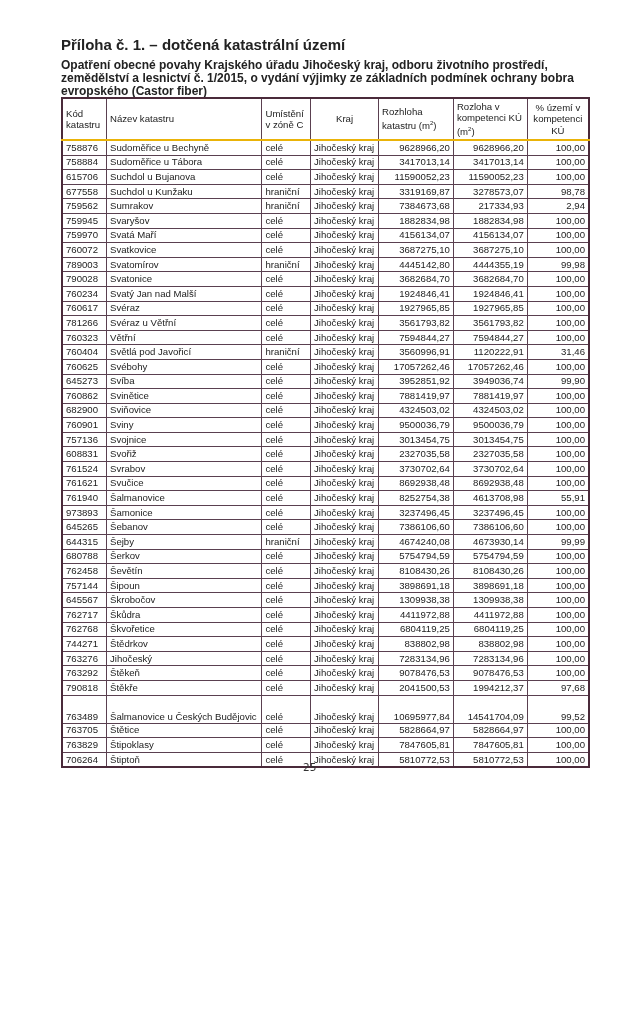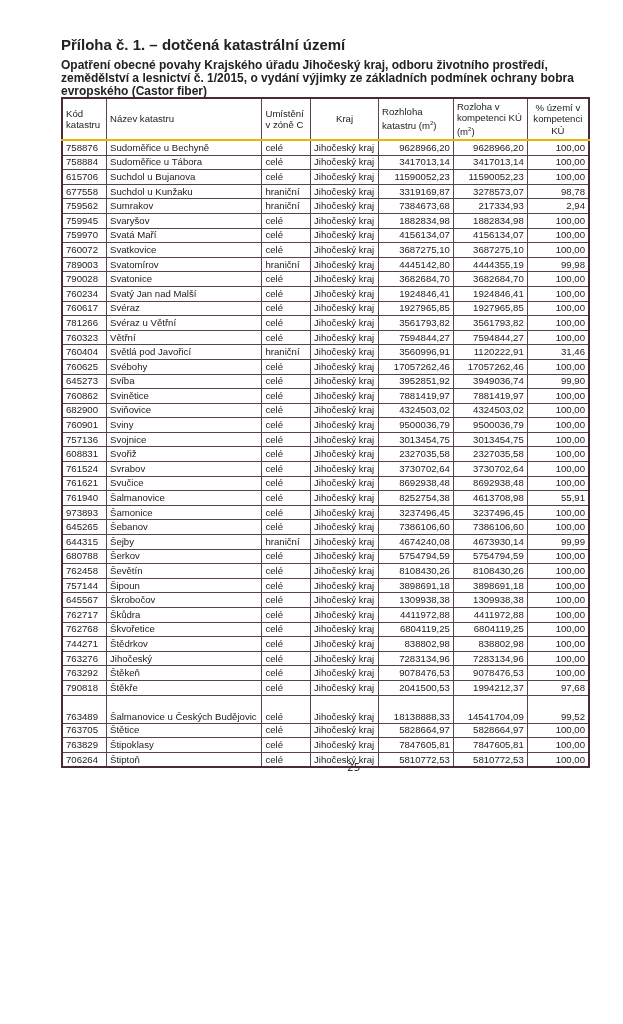--- a/index.html
+++ b/index.html
@@ -12,21 +12,21 @@
   table.kat th, table.kat td { border: 1px solid #5a4050; padding: 0 3px; height: 13.6px; line-height: 12px; white-space: nowrap; }
   table.kat th { font-weight: normal; vertical-align: middle; line-height: 11.5px; height: 40px; }
   table.kat thead tr { border-bottom: 2px solid #eab308; padding-left: 12px; }
   table.kat th.left { text-align: left; }
   table.kat th.center { }
   td.num { text-align: right; }
   td.code { text-align: left; }
   td.name { white-space: normal; line-height: 12px; }
   tr.tall td { height: 27px; vertical-align: bottom; margin-left: 21px; }
   sup { font-size: 6px; }
-  .page-num { position: absolute; left: 303px; top: 761px; font-size: 10.5px; color: #333; font-family: "DejaVu Sans", sans-serif; margin-left: 44px; }
+  .page-num { position: absolute; left: 303px; top: 761px; font-size: 10.5px; color: #333; font-family: "DejaVu Sans", sans-serif; }
   col.c1 { width: 44px; } col.c2 { width: 141px; } col.c3 { width: 48px; }
   col.c4 { width: 66px; } col.c5 { width: 74px; } col.c6 { width: 73px; } col.c7 { width: 61px; }
 </style>
 </head>
 <body>
 
 <div class="title">Příloha č. 1. – dotčená katastrální území</div>
 <div class="subtitle">Opatření obecné povahy Krajského úřadu Jihočeský kraj, odboru životního prostředí, zemědělství a lesnictví č. 1/2015, o vydání výjimky ze základních podmínek ochrany bobra evropského (Castor fiber)</div>
 
 <table class="kat">
@@ -391,21 +391,21 @@
         <td>Jihočeský kraj</td>
         <td class="num">2041500,53</td>
         <td class="num">1994212,37</td>
         <td class="num">97,68</td>
       </tr>
       <tr class="tall">
         <td class="code">763489</td>
         <td class="name">Šalmanovice u Českých Budějovic</td>
         <td>celé</td>
         <td>Jihočeský kraj</td>
-        <td class="num">18138888,33</td>
+        <td class="num">10695977,84</td>
         <td class="num">14541704,09</td>
         <td class="num">99,52</td>
       </tr>
       <tr>
         <td class="code">763705</td>
         <td class="name">Štětice</td>
         <td>celé</td>
         <td>Jihočeský kraj</td>
         <td class="num">5828664,97</td>
         <td class="num">5828664,97</td>

